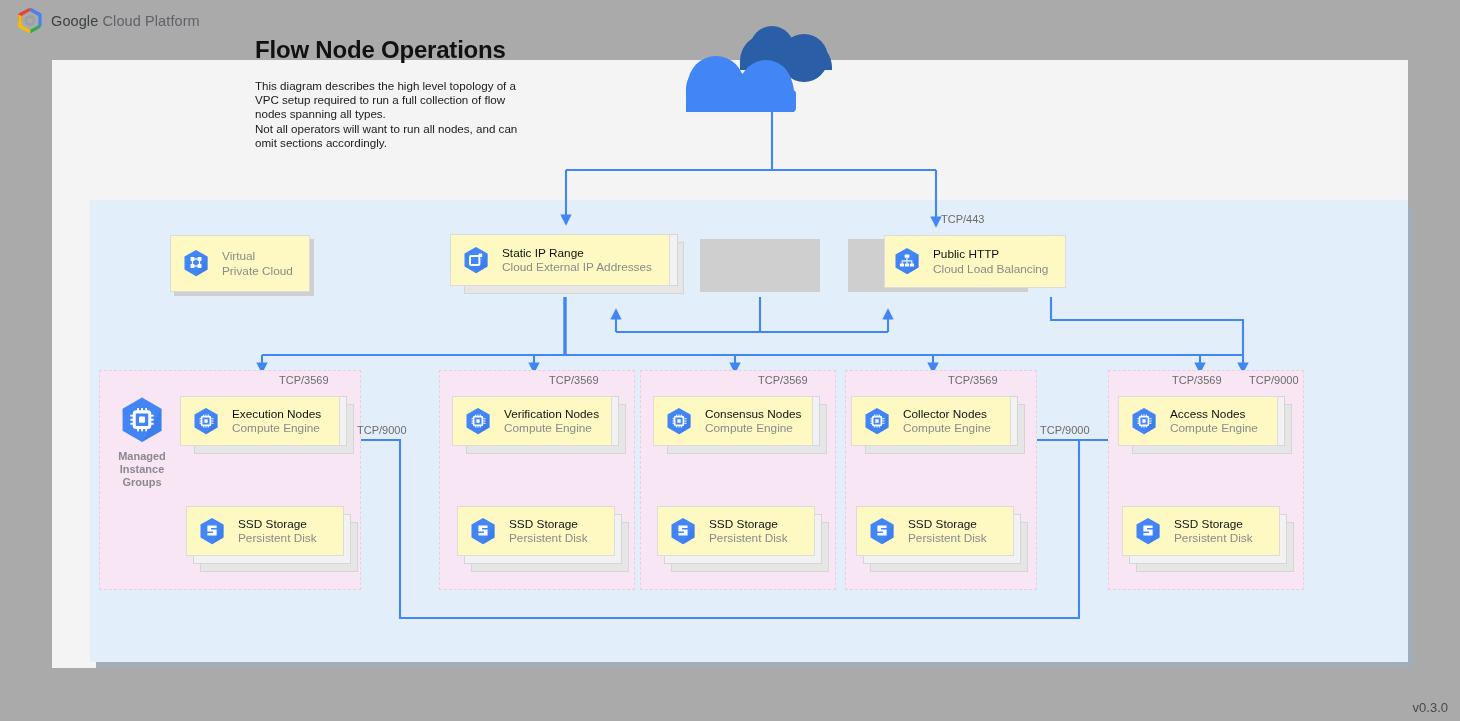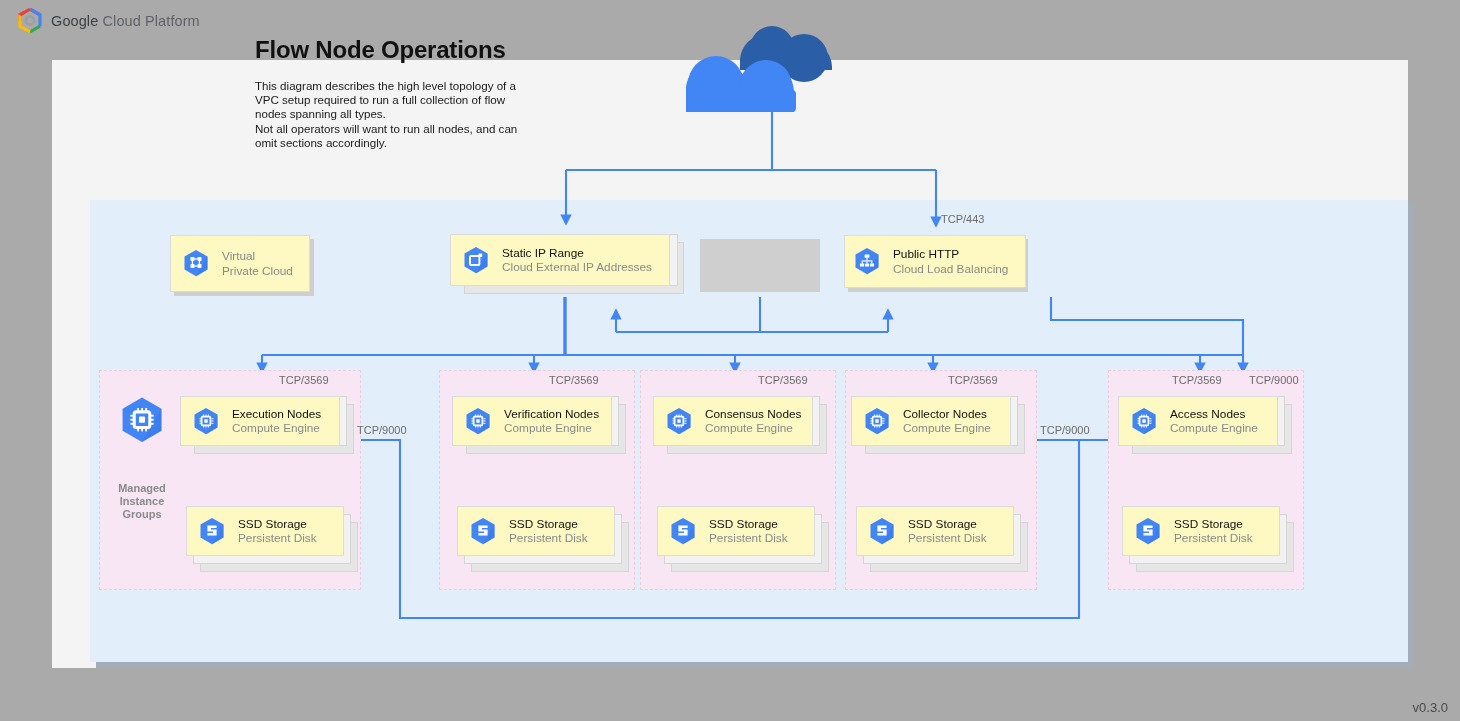--- a/index.html
+++ b/index.html
@@ -99,21 +99,20 @@
   }
   .flat-shadow {
     position: absolute; z-index: 2;
     background: #cfcfcf;
   }
 
   .group-caption {
     position: absolute; text-align: center;
     font-size: 11px; line-height: 13px; color: #8a8a8a; font-weight: bold;
     z-index: 4;
-    margin-top: 32px;
   }
   .mig-icon { position: absolute; width: 44px; height: 49px; z-index: 4; }
 
   
   .port-label {
     position: absolute; font-size: 11px; color: #6b6b6b;
     white-space: nowrap; z-index: 6;
   }
 </style>
 </head>
@@ -240,21 +239,21 @@
     </svg>
     <div class="labels">
       <span class="t1">Static IP Range</span>
       <span class="t2">Cloud External IP Addresses</span>
     </div>
   </div>
 
   <div class="flat-shadow" style="left:700px; top:239px; width:120px; height:53px;"></div>
 
   <div class="flat-shadow" style="left:848px; top:239px; width:180px; height:53px;"></div>
-  <div class="card" style="left:844px; top:235px; width:182px; height:53px;padding-left:9px;">
+  <div class="card" style="left:884px; top:235px; width:182px; height:53px;padding-left:9px;">
     <svg class="icon" viewBox="0 0 26 29">
       <path d="M13 .9 L24.5 7.5 V20.6 L13 27.2 L1.5 20.6 V7.5 Z" fill="#4285f4"></path>
       <path d="M13 27.2 L24.5 20.6 V7.5 Z" fill="#3b78e7" opacity=".55"></path>
       <g fill="#ffffff">
         <rect x="10.6" y="7.6" width="4.8" height="3.1" rx=".5"></rect>
         <rect x="12.4" y="10.7" width="1.2" height="2.6"></rect>
         <rect x="7.6" y="13.3" width="10.8" height="1.2"></rect>
         <rect x="7.6" y="14.5" width="1.2" height="2.1"></rect>
         <rect x="12.4" y="14.5" width="1.2" height="2.1"></rect>
         <rect x="17.2" y="14.5" width="1.2" height="2.1"></rect>

